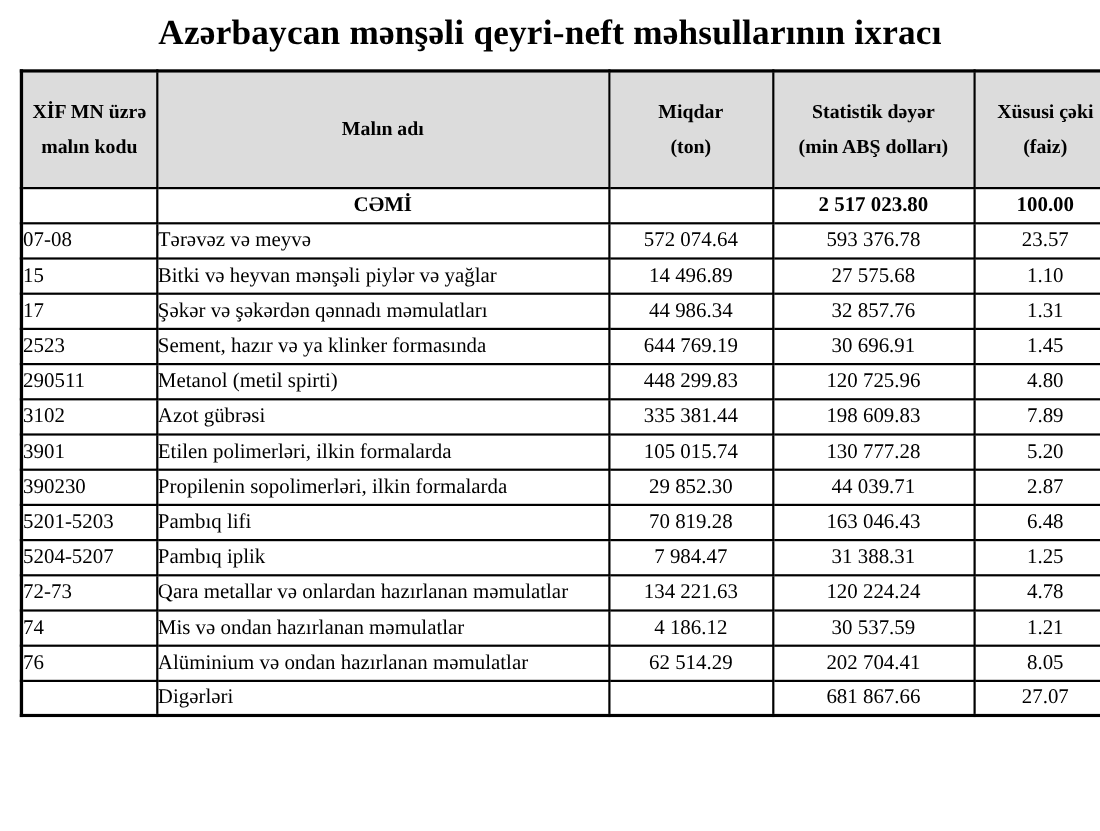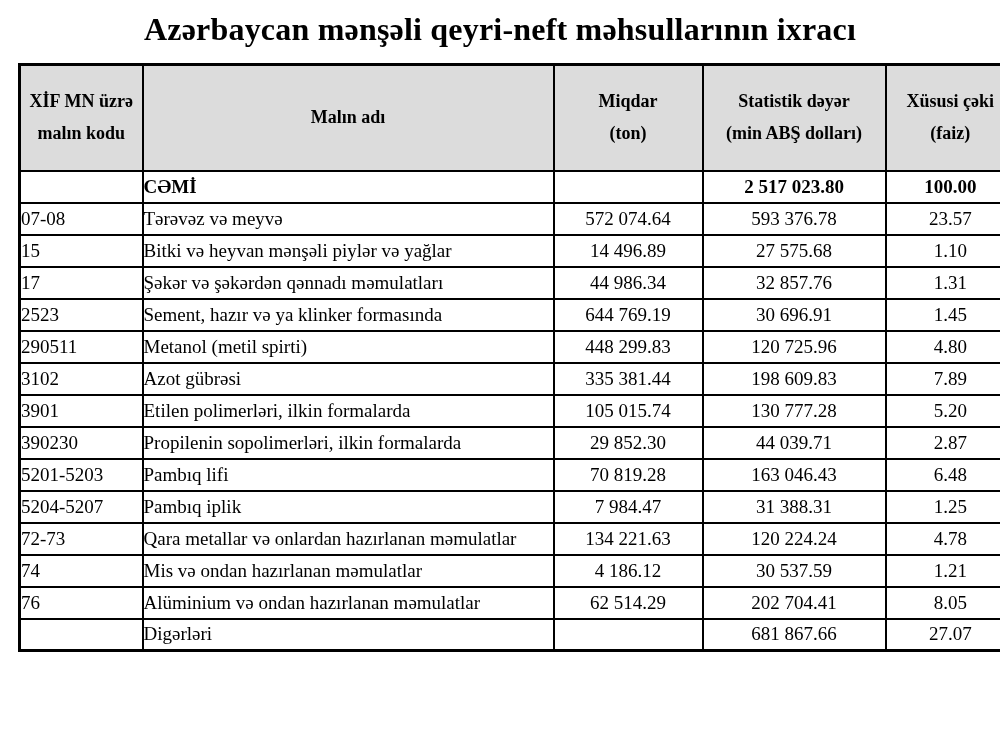--- a/index.html
+++ b/index.html
@@ -52,21 +52,21 @@
     height: 32px;
     font-size: 19px;
     padding: 0;
     vertical-align: middle;
     background: #ffffff;
   }
   .cell-code  { text-align: left;  padding-left: 12px; }
   .cell-name  { text-align: left;  padding-left: 10px; white-space: nowrap; }
   .cell-num   { text-align: center; padding-right: 3px; white-space: nowrap; }
   .total-row td { font-weight: bold; }
-  .total-row .cell-name { text-align: left; padding-left: 0; }
+  .total-row .cell-name { text-align: center; padding-left: 0; }
 </style>
 </head>
 <body>
 
 <h1 class="page-title">Azərbaycan mənşəli qeyri-neft məhsullarının ixracı</h1>
 
 <table class="export-table">
   <colgroup>
     <col style="width:123px">
     <col style="width:411px">

